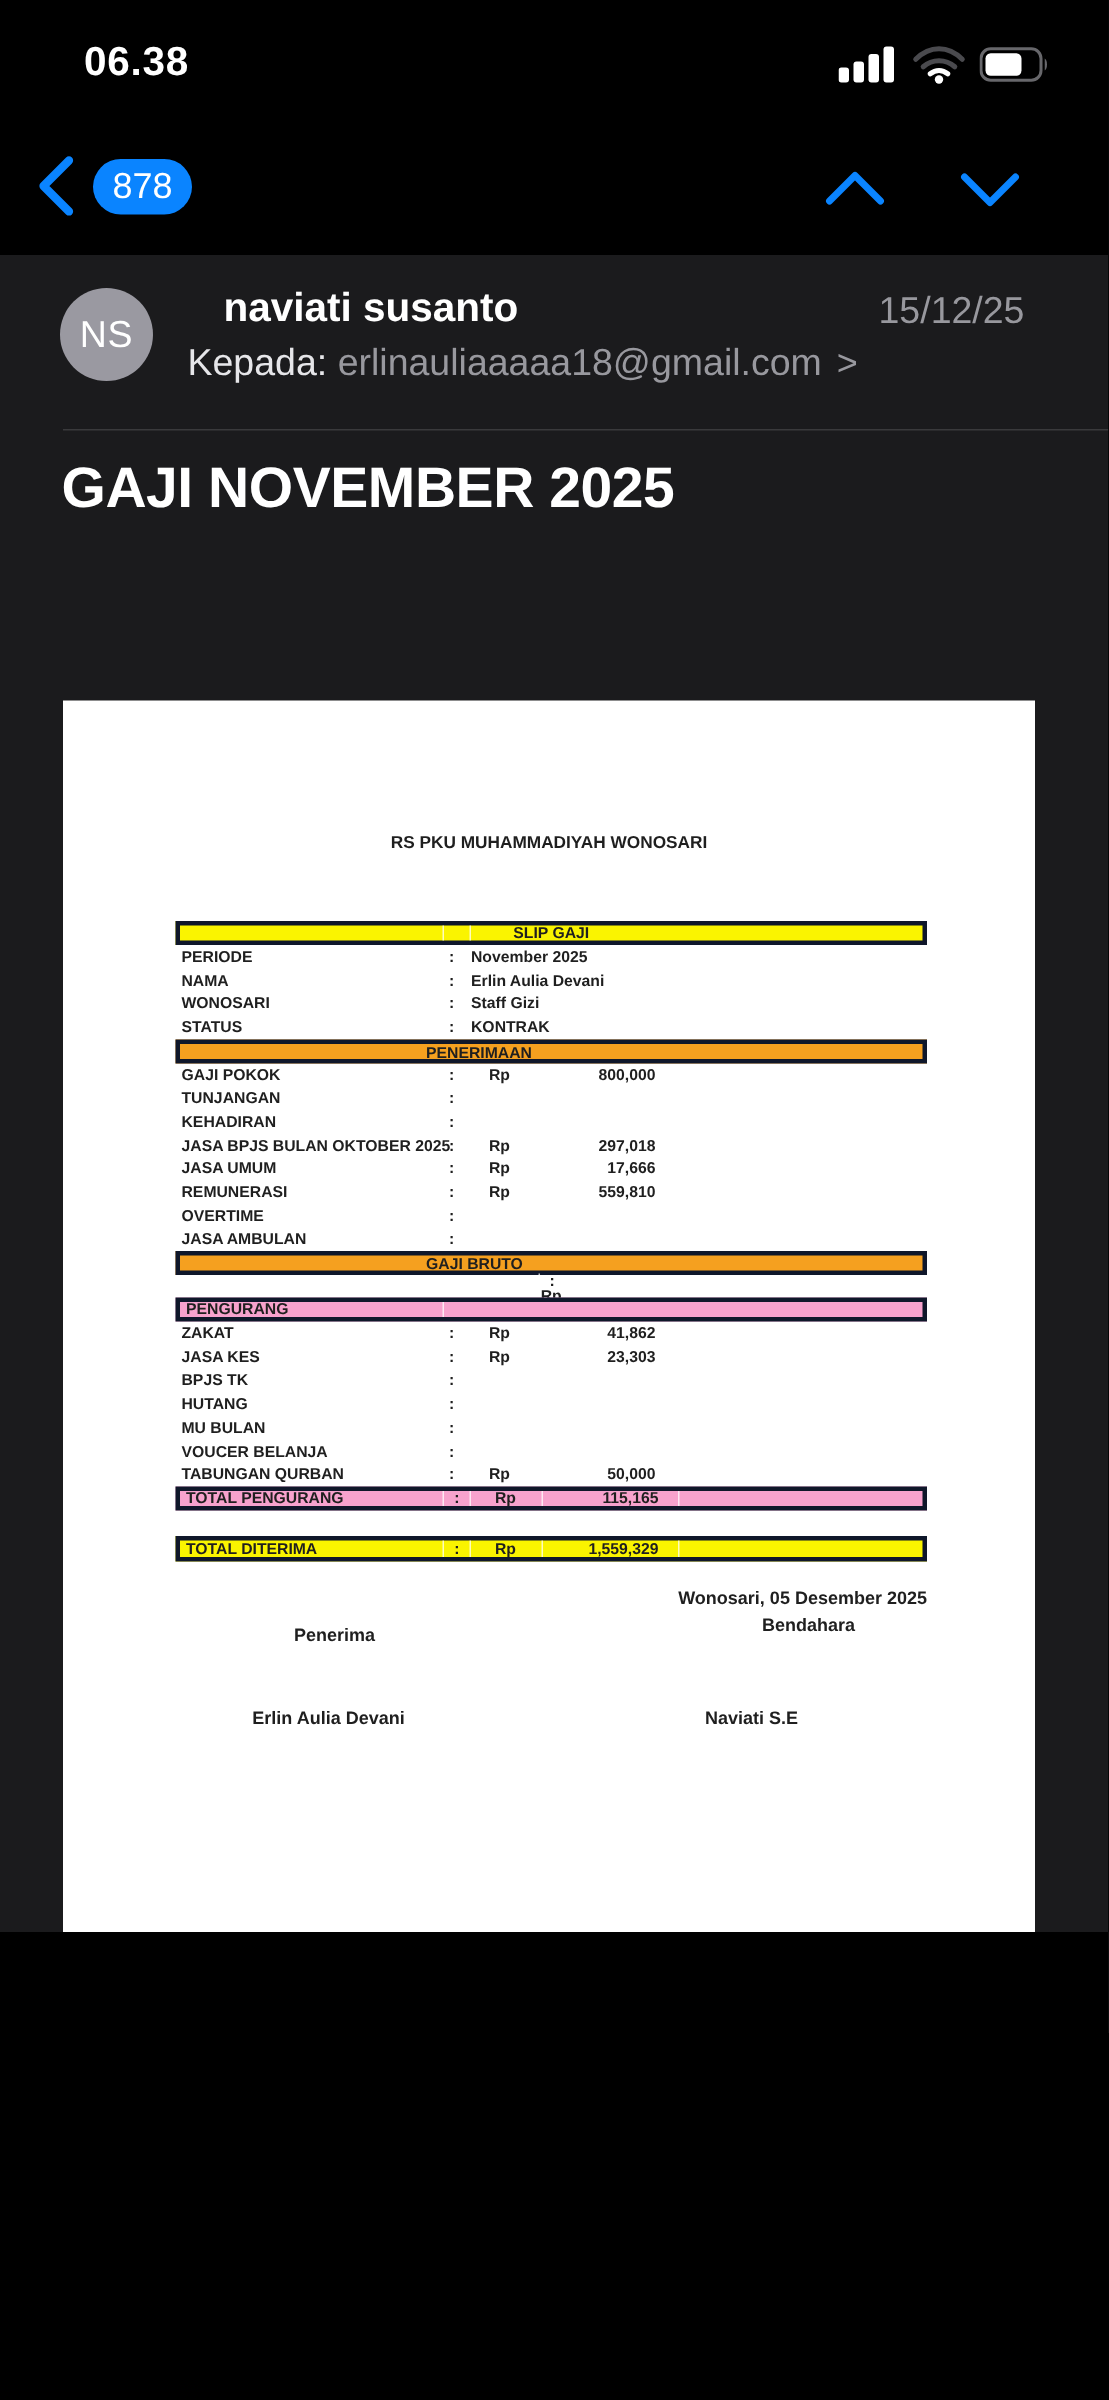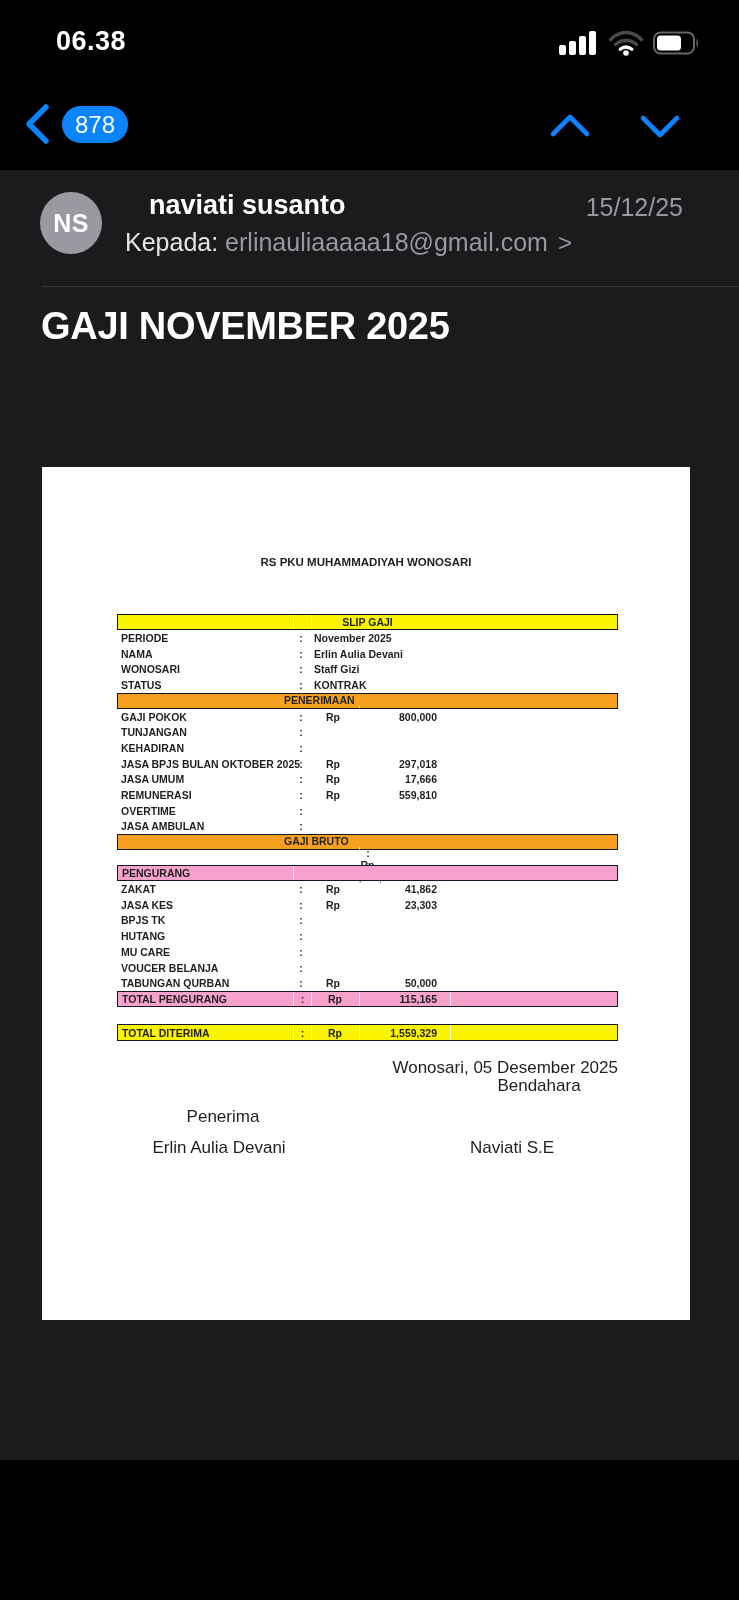--- a/index.html
+++ b/index.html
@@ -1,62 +1,62 @@
 <!DOCTYPE html>
 <html style="--accent: #0A84FF; --page-black: #000000; --content-bg: #1B1B1D; --divider: #3A3A3C; --muted: #98989E; --avatar-gray: #9A99A1; --band-orange: #F5A01F; --band-pink: #F7A2CD; --band-yellow: #FAF400; --doc-text: #1F1F1F;"><head>
 <meta charset="utf-8">
 <style>
   html,body{margin:0;padding:0;background:#000;}
   body{font-family:"Liberation Sans", sans-serif; -webkit-font-smoothing:antialiased;}
-  .phone{position:relative;width:739px;height:1460px;background:var(--page-black,#000);overflow:hidden;}
+  .phone{position:relative;width:739px;height:1288px;background:var(--page-black,#000);overflow:hidden;}
 
   
   .status-time{position:absolute;left:56px;top:26px;color:#fff;font-size:27px;font-weight:700;letter-spacing:.5px;}
   .status-icons{position:absolute;right:38px;top:30px;display:flex;align-items:center;gap:9px;}
 
   
   .nav-back{position:absolute;left:18px;top:100px;width:48px;height:48px;}
   .nav-badge{position:absolute;left:62px;top:106px;min-width:36px;height:37px;padding:0 13px;background:var(--accent,#0A84FF);
     border-radius:19px;color:#fff;font-size:24px;font-weight:400;display:flex;align-items:center;justify-content:center;}
   .nav-up{position:absolute;right:146px;top:106px;width:46px;height:40px;}
   .nav-down{position:absolute;right:56px;top:106px;width:46px;height:40px;}
 
   
   .content{position:absolute;left:0;top:170px;width:739px;height:1292px;background:var(--content-bg,#1B1B1D);}
   .avatar{position:absolute;left:40px;top:22px;width:62px;height:62px;border-radius:50%;background:var(--avatar-gray,#9A99A1);
-    color:#fff;font-size:25px;font-weight:700;display:flex;align-items:center;justify-content:center;letter-spacing:.5px;}
+    color:#fff;font-size:25px;font-weight:400;display:flex;align-items:center;justify-content:center;letter-spacing:.5px;}
   .sender{position:absolute;left:125px;top:20px;color:#fff;font-size:27px;font-weight:700;margin-left:24px;}
   .maildate{position:absolute;right:56px;top:23px;color:var(--muted,#98989E);font-size:25px;font-weight:400;}
   .kepada{position:absolute;left:125px;top:58px;font-size:25px;color:#E6E6E9;}
   .kepada .addr{color:var(--muted,#98989E);}
   .kepada .chev{color:var(--muted,#98989E);margin-left:10px;font-size:24px;}
   .hdr-divider{position:absolute;left:42px;top:116px;width:697px;height:1px;background:var(--divider,#3A3A3C);}
   .subject{position:absolute;left:41px;top:135px;color:#fff;font-size:38px;font-weight:700;letter-spacing:-.3px;}
 
   
   .doc{position:absolute;left:42px;top:297px;width:648px;height:853px;background:#fff;color:var(--doc-text,#1F1F1F);}
   .org{position:absolute;left:0;width:648px;text-align:center;font-weight:700;font-size:11.5px;line-height:12px;}
   .slip-table{position:absolute;left:75px;top:147px;width:501px;}
   .srow{display:flex;align-items:center;height:15.7px;font-size:10.5px;font-weight:700;color:var(--doc-text,#1F1F1F);box-sizing:border-box;}
   .c-label{width:175px;padding-left:4px;box-sizing:border-box;white-space:nowrap;}
   .c-colon{width:18px;text-align:center;box-sizing:border-box;}
   .c-cur{width:48px;padding-left:16px;box-sizing:border-box;}
   .c-amt{width:92px;text-align:right;padding-right:13px;box-sizing:border-box;}
   .c-fill{flex:1;}
   .c-value{flex:1;padding-left:4px;}
-  .band{border:1px solid #0f172a;height:16px;position:relative;}
+  .band{border:3px solid #0f172a;height:16px;position:relative;}
   .band-orange{background:var(--band-orange,#F5A01F);flex-direction:column;}
   .band-pink{background:var(--band-pink,#F7A2CD);}
   .band-yellow{background:var(--band-yellow,#FAF400);}
   .band .c-colon,.band .c-cur,.band .c-amt{border-left:1px solid rgba(255,255,255,.75);height:100%;display:flex;align-items:center;box-sizing:border-box;}
   .band .c-amt{justify-content:flex-end;border-right:1px solid rgba(255,255,255,.75);}
   .band .c-colon{justify-content:center;}
   .band-title-text{position:absolute;left:0;top:0;width:100%;height:100%;display:flex;align-items:center;justify-content:center;}
   .vdiv{position:absolute;top:0;width:1px;height:100%;background:rgba(255,255,255,.75);}
-  .doc-footer{position:absolute;font-size:17px;font-weight:400;white-space:nowrap;}
+  .doc-footer{position:absolute;font-size:12px;font-weight:700;white-space:nowrap;}
 
   
   .toolbar{position:absolute;left:0;top:1462px;width:739px;height:138px;background:#000;}
   .tool-btn{position:absolute;top:14px;width:48px;height:48px;}
   .home-indicator{position:absolute;left:252px;top:1527px;width:235px;height:11px;border-radius:6px;background:#fff;}
 
   svg{display:block;}
 </style>
 </head>
 <body>
@@ -249,21 +249,21 @@
             <span class="c-fill"></span>
           </div>
           <div class="srow ">
             <span class="c-label">HUTANG</span>
             <span class="c-colon">:</span>
             <span class="c-cur"></span>
             <span class="c-amt"></span>
             <span class="c-fill"></span>
           </div>
           <div class="srow ">
-            <span class="c-label">MU CARE</span>
+            <span class="c-label">MU BULAN</span>
             <span class="c-colon">:</span>
             <span class="c-cur"></span>
             <span class="c-amt"></span>
             <span class="c-fill"></span>
           </div>
           <div class="srow ">
             <span class="c-label">VOUCER BELANJA</span>
             <span class="c-colon">:</span>
             <span class="c-cur"></span>
             <span class="c-amt"></span>
@@ -287,21 +287,21 @@
           <div class="srow band band-yellow" style="height: 17px;">
             <span class="c-label">TOTAL DITERIMA</span>
             <span class="c-colon">:</span>
             <span class="c-cur">Rp</span>
             <span class="c-amt">1,559,329</span>
             <span class="c-fill"></span>
           </div>
         </div>
 
       <div class="doc-footer" style="top:591px;right:72px;text-align:right;">Wonosari, 05 Desember 2025</div>
-      <div class="doc-footer" style="top:640px;left:101px;width:160px;text-align:center;">Penerima</div>
+      <div class="doc-footer" style="top:616px;left:101px;width:160px;text-align:center;">Penerima</div>
       <div class="doc-footer" style="top:609px;left:417px;width:160px;text-align:center;">Bendahara</div>
       <div class="doc-footer" style="top:671px;left:97px;width:160px;text-align:center;">Erlin Aulia Devani</div>
       <div class="doc-footer" style="top:671px;left:428px;width:160px;text-align:left;">Naviati S.E</div>
     </div>
   </div>
 
   <div class="toolbar">
     <div class="tool-btn" style="left:49px;">
       <span>
         <svg width="48" height="48" viewBox="0 0 44 44">

